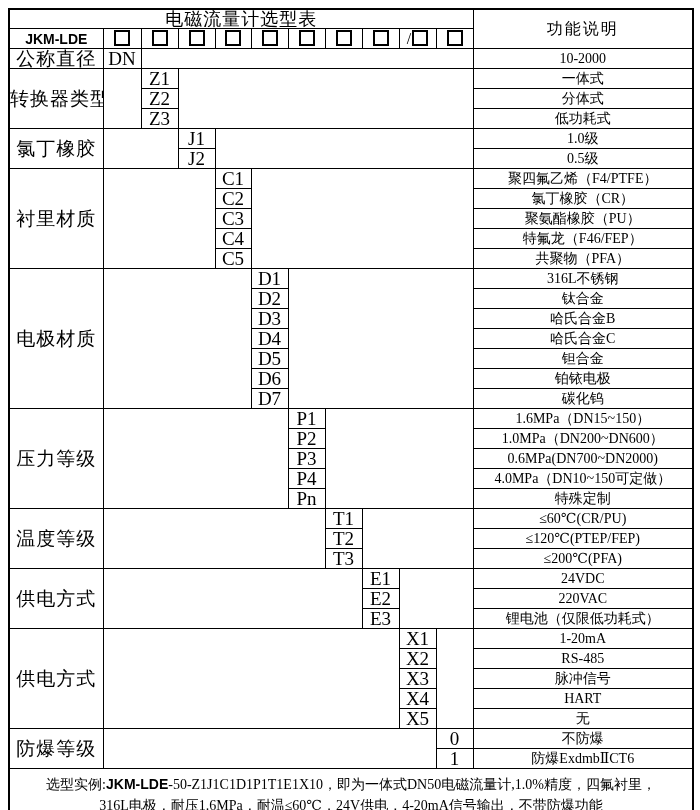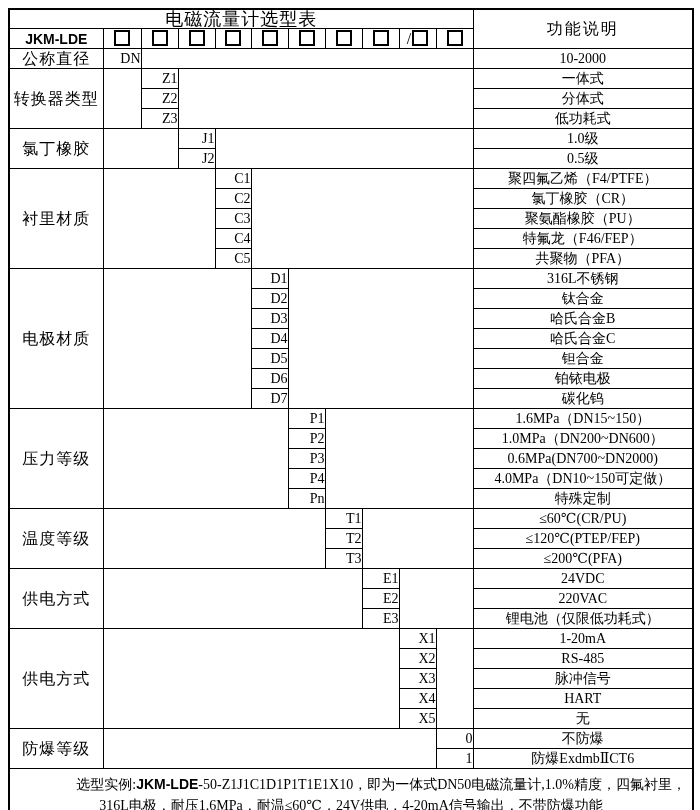--- a/index.html
+++ b/index.html
@@ -43,25 +43,25 @@
   td.fn-header {
     font-size: 16px;
     letter-spacing: 2px;
   }
   td.model-cell {
     font-family: "Liberation Sans", "DejaVu Sans", sans-serif;
     font-weight: bold;
     font-size: 14px;
   }
   td.cat-cell {
-    font-size: 16px;
+    font-size: 19px;
     letter-spacing: 1px;
     margin-top: 9px;
   }
-  td.code-cell { font-size: 14px; text-align: right; }
+  td.code-cell { font-size: 19px; }
   td.desc-cell { font-size: 14px; }
   td.cb-cell { vertical-align: middle; }
   .cb {
     display: inline-block;
     width: 12px;
     height: 12px;
     border: 2px solid #000;
     vertical-align: middle;
     margin-top: -2px;
     background: #fff;
@@ -73,21 +73,21 @@
   }
   td.footer-cell {
     height: 70px;
     text-align: left;
     vertical-align: top;
     padding: 5px 6px 4px 6px;
     white-space: normal;
     font-size: 14px;
     line-height: 21px;
   }
-  .example-line1 { text-align: right; }
+  .example-line1 { text-align: center; }
   .example-line2 { text-align: center; }
   .model-inline {
     font-family: "Liberation Sans", "DejaVu Sans", sans-serif;
     font-weight: bold;
   }
 </style>
 </head>
 <body>
 
 <div class="sheet">

